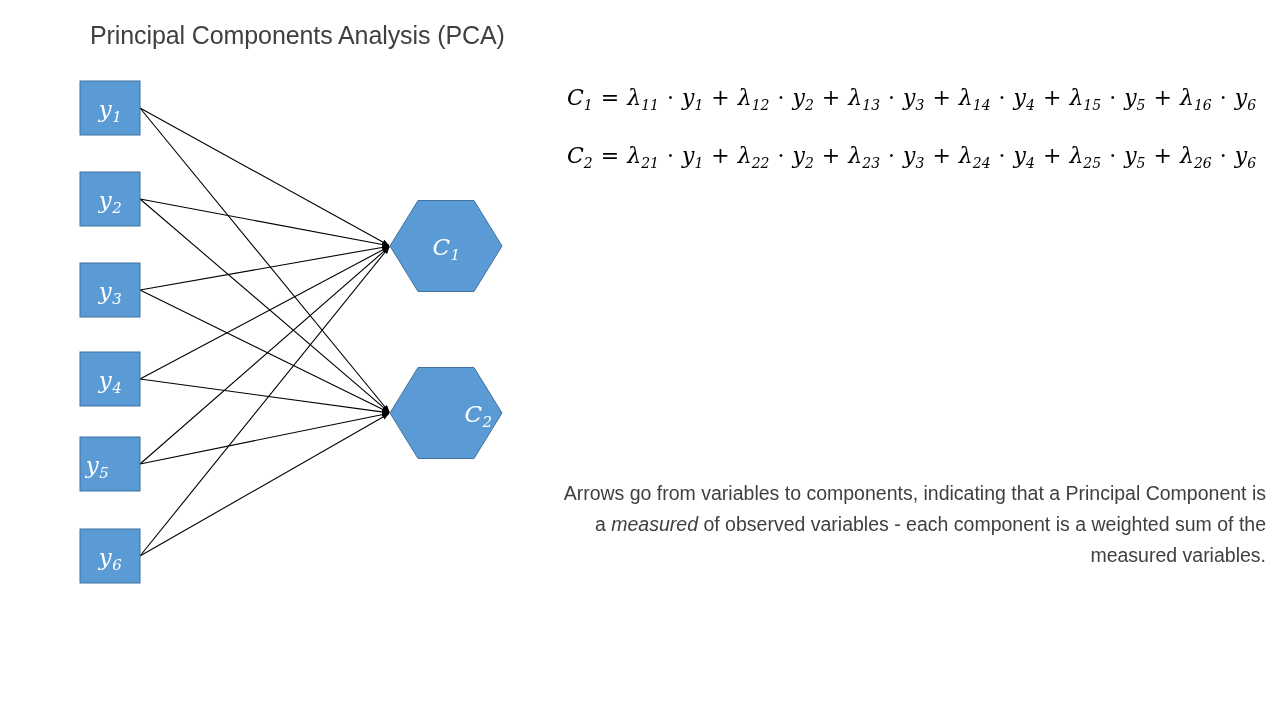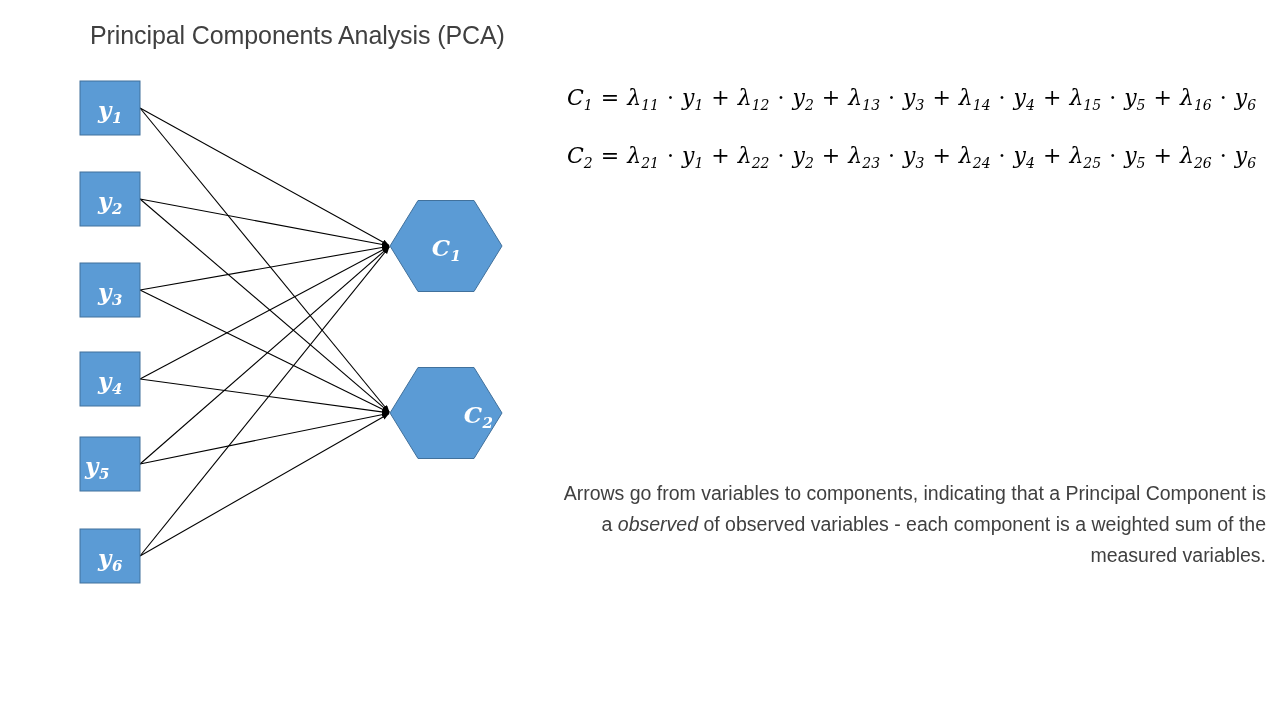--- a/index.html
+++ b/index.html
@@ -48,21 +48,20 @@
   
   .node-label {
     position: absolute;
     color: #ffffff;
     font-family: "DejaVu Serif", "Liberation Serif", serif;
     font-style: italic;
     font-size: 23px;
     line-height: 1;
     white-space: nowrap;
     pointer-events: none;
-    font-weight: bold;
   }
   .node-label .sub {
     font-size: 15px;
     font-style: italic;
     vertical-align: baseline;
     position: relative;
     top: 5px;
     left: 0.5px;
   }
   .var-label { transform: translate(-50%, -50%); }
@@ -156,15 +155,15 @@
       <div class="node-label var-label" style="left: 110px; top: 380px;"><span>y</span><span class="sub">4</span></div>
       <div class="node-label var-label" style="left: 97px; top: 465px;"><span>y</span><span class="sub">5</span></div>
       <div class="node-label var-label" style="left: 110px; top: 557px; text-align: center;"><span>y</span><span class="sub">6</span></div>
       <div class="node-label comp-label" style="left: 446px; top: 247px;"><span>C</span><span class="sub">1</span></div>
       <div class="node-label comp-label" style="left: 446px; top: 414px; margin-left: 32px;"><span>C</span><span class="sub">2</span></div>
     </div>
 
   <div class="equation eq1" id="equation-c1"><span>C</span><span class="sub">1</span><span class="op"> = </span><span class="lam">λ</span><span class="sub">11</span><span class="op"> · </span><span>y</span><span class="sub">1</span><span class="op"> + </span><span class="lam">λ</span><span class="sub">12</span><span class="op"> · </span><span>y</span><span class="sub">2</span><span class="op"> + </span><span class="lam">λ</span><span class="sub">13</span><span class="op"> · </span><span>y</span><span class="sub">3</span><span class="op"> + </span><span class="lam">λ</span><span class="sub">14</span><span class="op"> · </span><span>y</span><span class="sub">4</span><span class="op"> + </span><span class="lam">λ</span><span class="sub">15</span><span class="op"> · </span><span>y</span><span class="sub">5</span><span class="op"> + </span><span class="lam">λ</span><span class="sub">16</span><span class="op"> · </span><span>y</span><span class="sub">6</span></div>
   <div class="equation eq2" id="equation-c2"><span>C</span><span class="sub">2</span><span class="op"> = </span><span class="lam">λ</span><span class="sub">21</span><span class="op"> · </span><span>y</span><span class="sub">1</span><span class="op"> + </span><span class="lam">λ</span><span class="sub">22</span><span class="op"> · </span><span>y</span><span class="sub">2</span><span class="op"> + </span><span class="lam">λ</span><span class="sub">23</span><span class="op"> · </span><span>y</span><span class="sub">3</span><span class="op"> + </span><span class="lam">λ</span><span class="sub">24</span><span class="op"> · </span><span>y</span><span class="sub">4</span><span class="op"> + </span><span class="lam">λ</span><span class="sub">25</span><span class="op"> · </span><span>y</span><span class="sub">5</span><span class="op"> + </span><span class="lam">λ</span><span class="sub">26</span><span class="op"> · </span><span>y</span><span class="sub">6</span></div>
 
-  <div class="caption"><span>Arrows go from variables to components, indicating that a Principal Component is a </span><span class="it">observed</span><span> of observed variables - each component is a weighted sum of the measured variables.</span></div>
+  <div class="caption"><span>Arrows go from variables to components, indicating that a Principal Component is a </span><span class="it">measured</span><span> of observed variables - each component is a weighted sum of the measured variables.</span></div>
 
 </div>
 
 </body></html>

